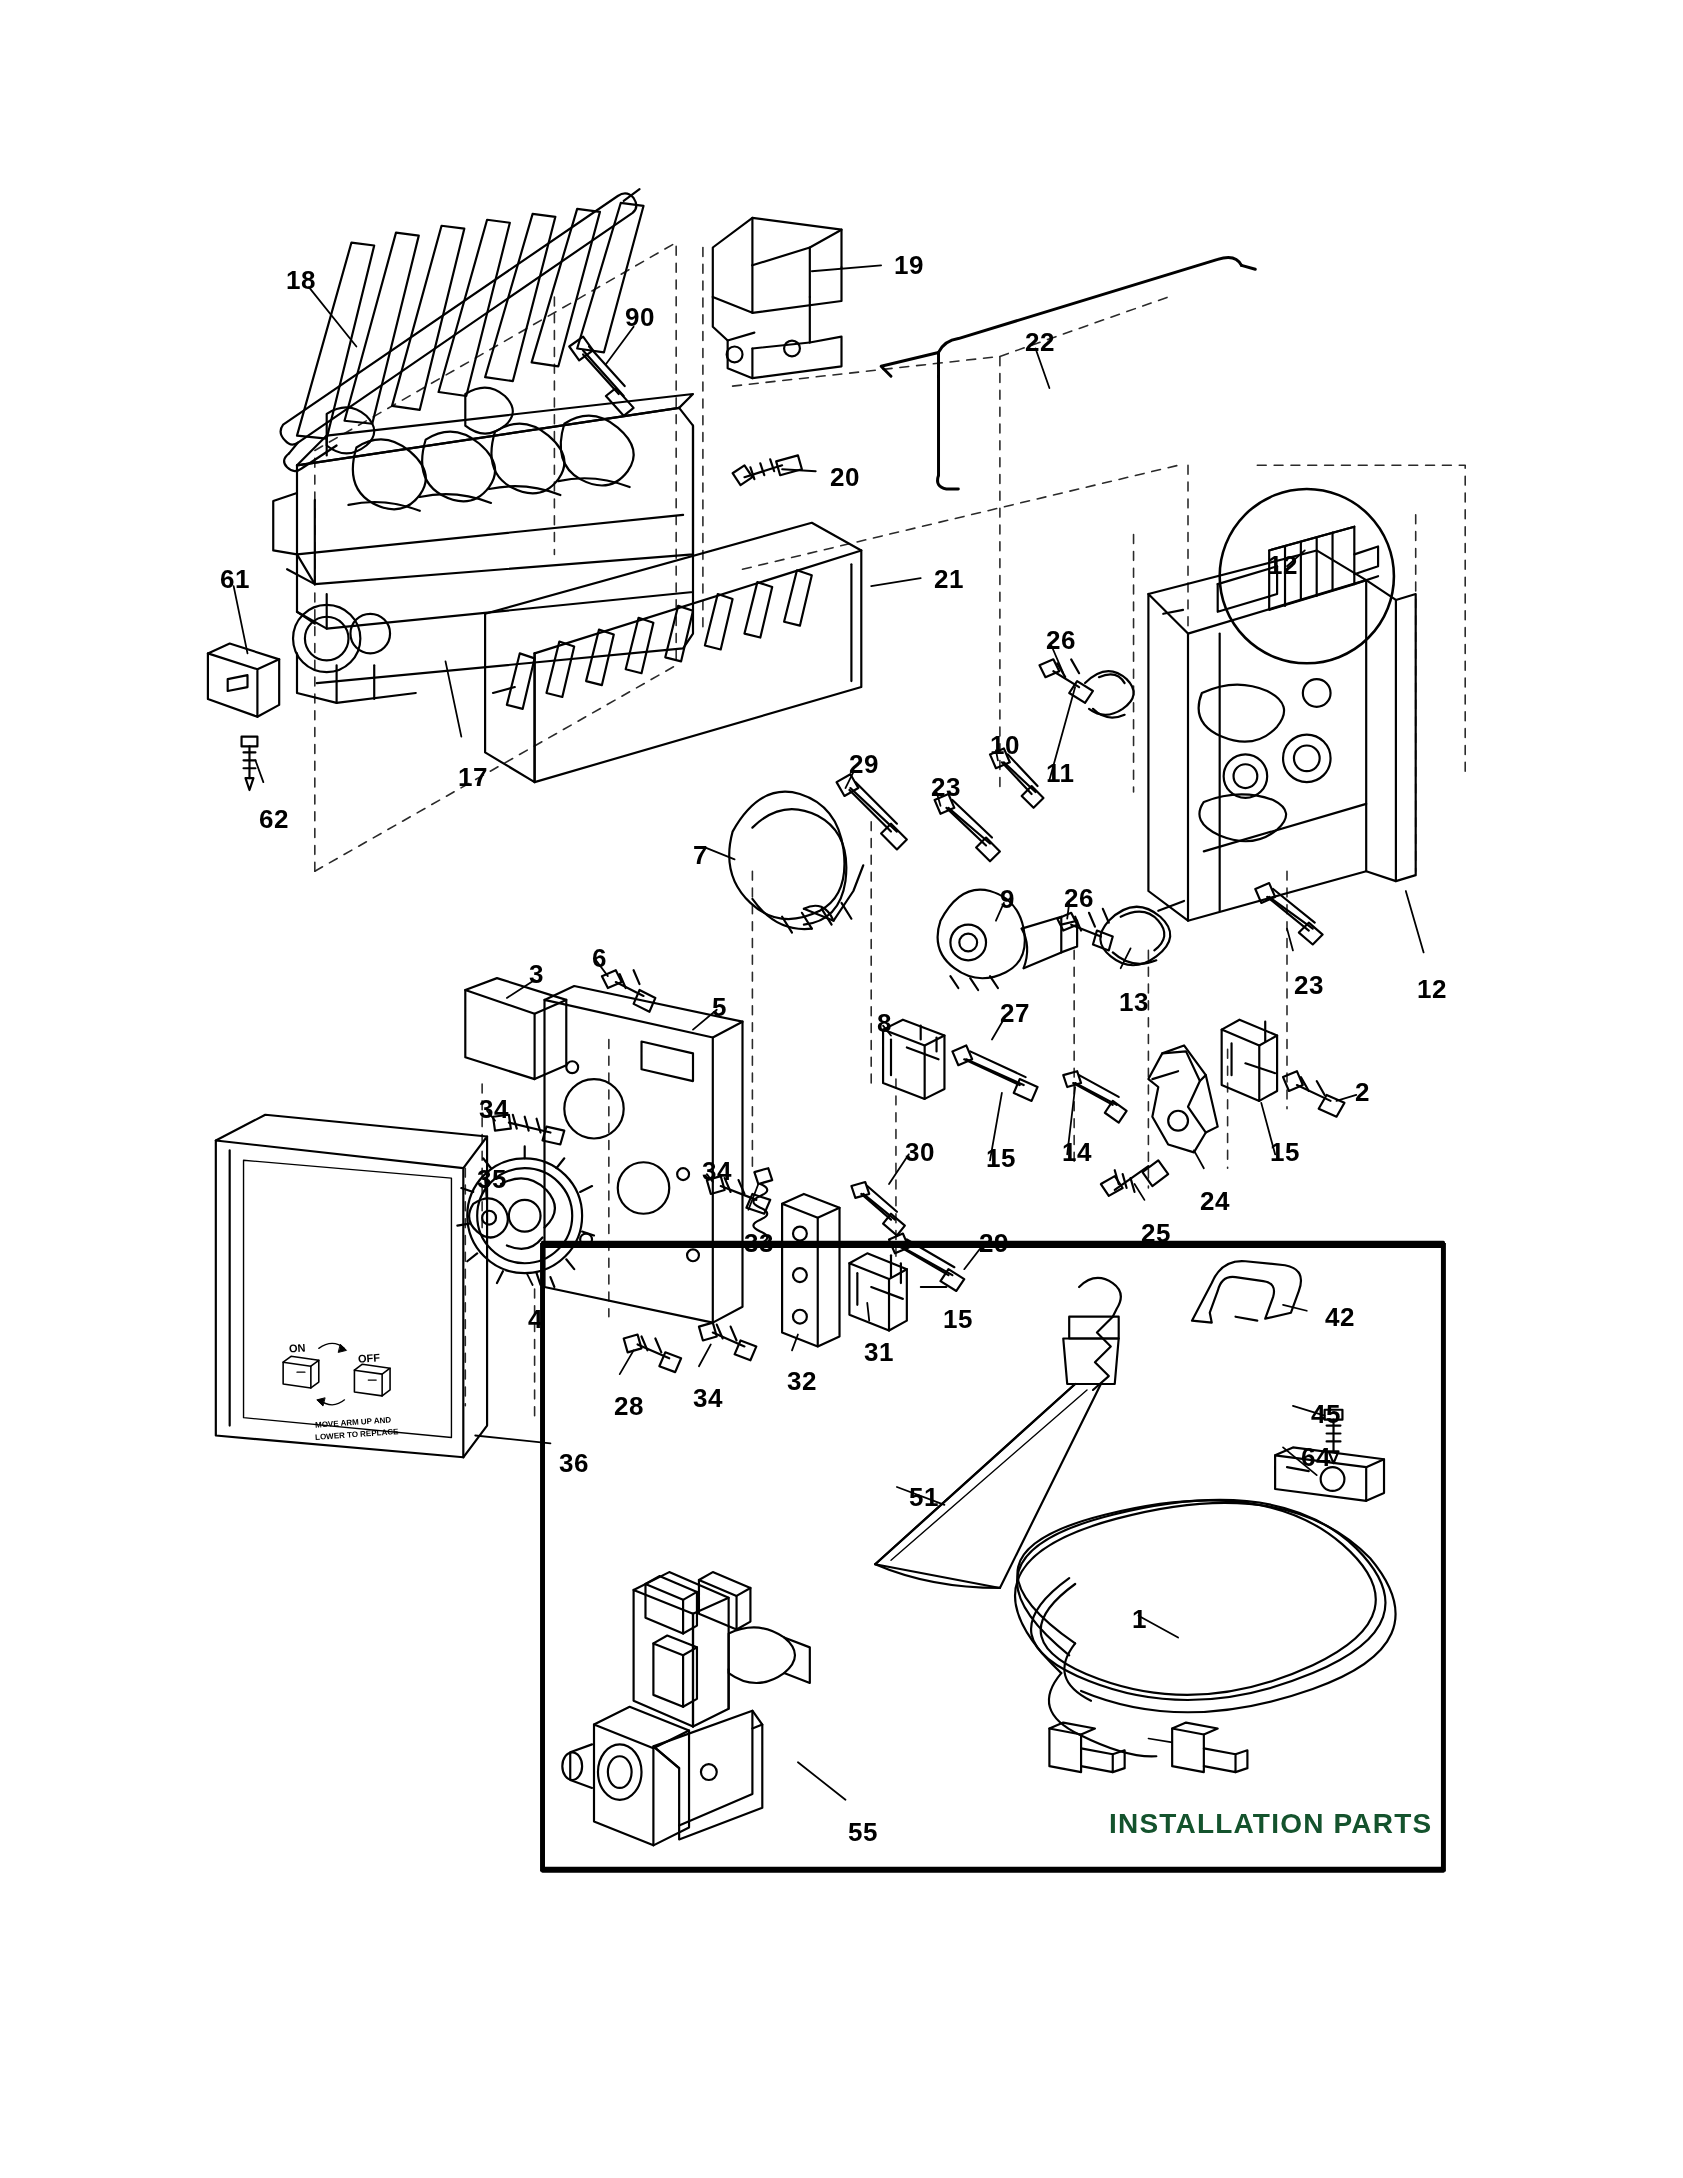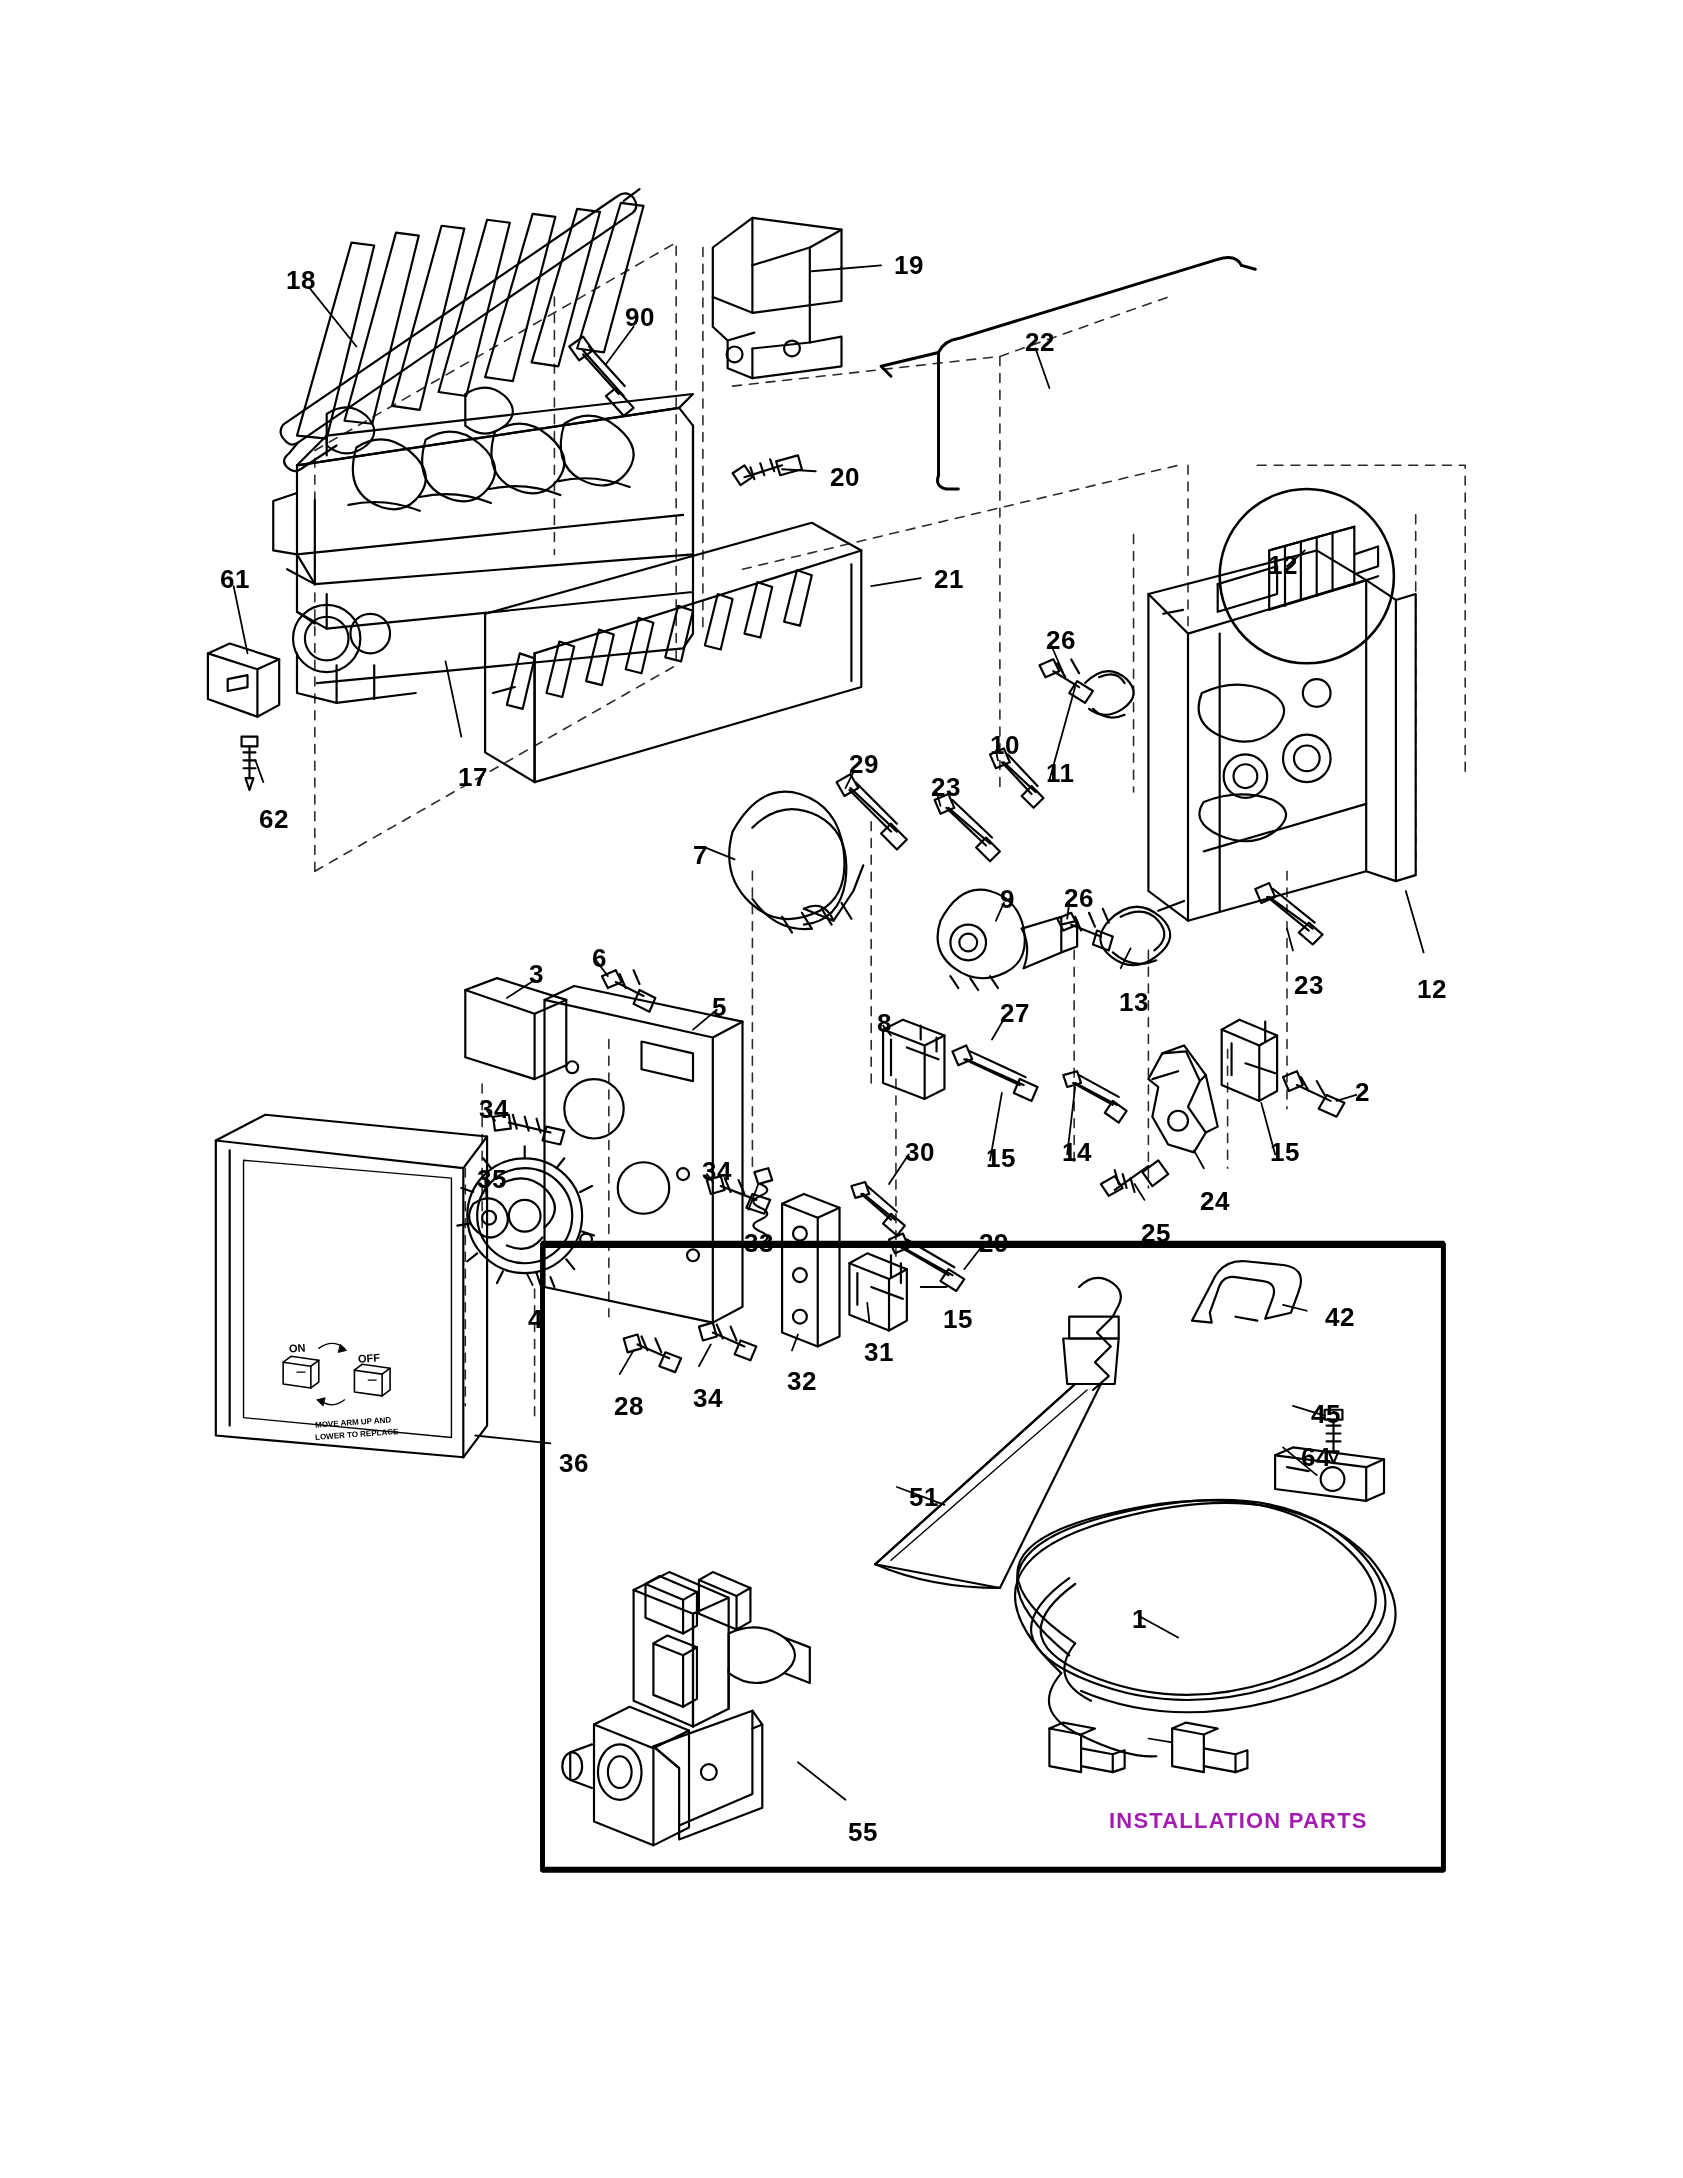--- a/index.html
+++ b/index.html
@@ -1,20 +1,20 @@
 <!DOCTYPE html>
 <html><head>
 <meta charset="utf-8">
 <style>
   html, body { margin:0; padding:0; background:#ffffff; }
   body { width:1683px; height:2178px; position:relative; font-family:"Liberation Sans", sans-serif; color:#000; overflow:hidden; }
   #diagram { position:absolute; inset:0; }
   svg { display:block; }
   .callout { position:absolute; font-size:26px; font-weight:bold; letter-spacing:0.5px; color:#000; white-space:nowrap; }
-  .boxlabel { position:absolute; font-size:22px; font-weight:bold; letter-spacing:1.2px; color:#a21caf; white-space:nowrap; }
+  .boxlabel { position:absolute; font-size:28px; font-weight:bold; letter-spacing:1.2px; color:#14532d; white-space:nowrap; }
   .switchlabel { position:absolute; font-size:11px; font-weight:bold; color:#000; white-space:nowrap; }
   .switchnote { position:absolute; font-size:8px; font-weight:bold; color:#000; white-space:nowrap; line-height:1.15; text-align:center; }
 </style>
 </head>
 <body>
 
 <div id="diagram">
 <svg width="1683" height="2178" viewBox="0 0 1700 2200" xmlns="http://www.w3.org/2000/svg">
   <g fill="none" stroke="#000" stroke-width="2.2" stroke-linejoin="round" stroke-linecap="round">
 

